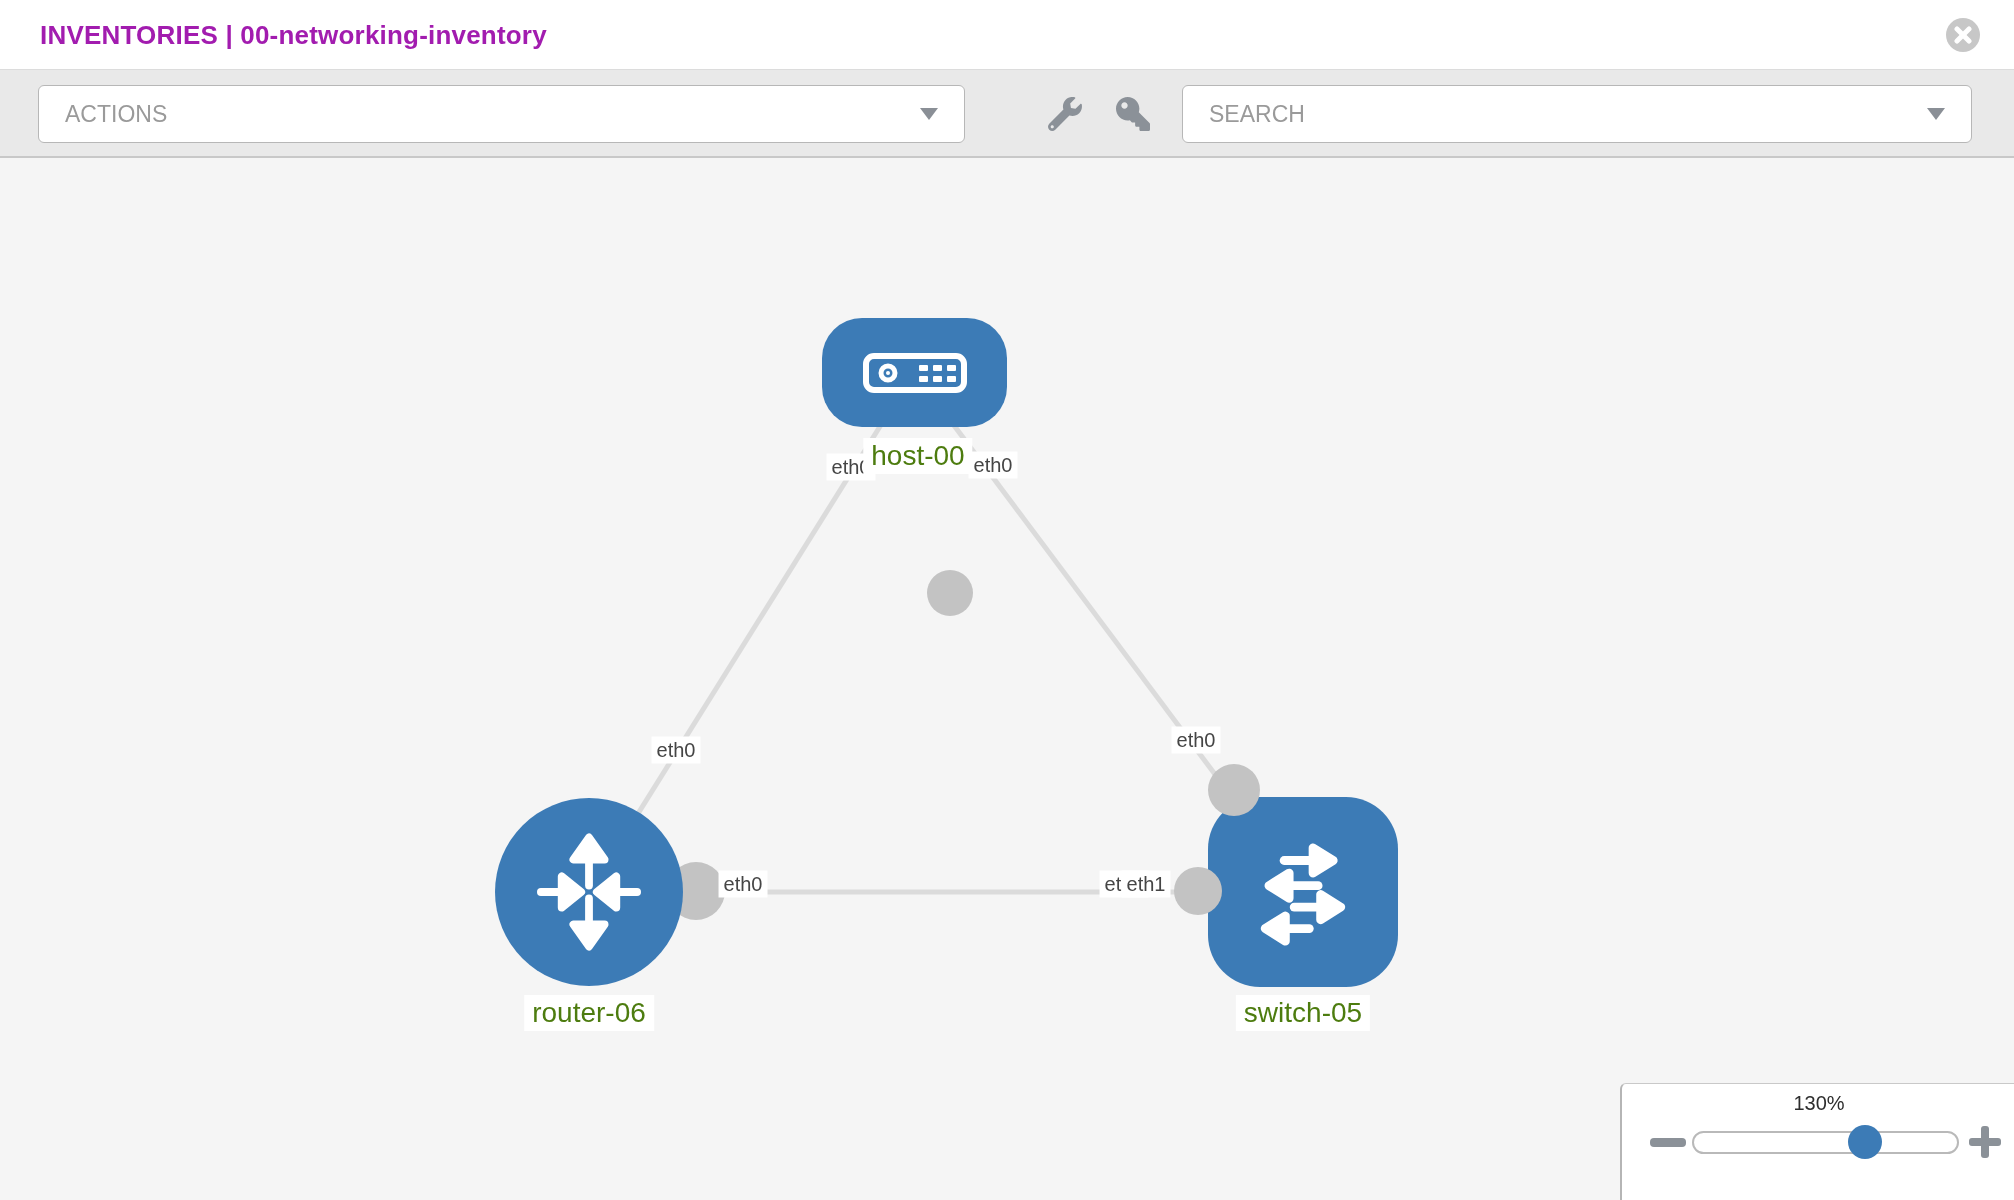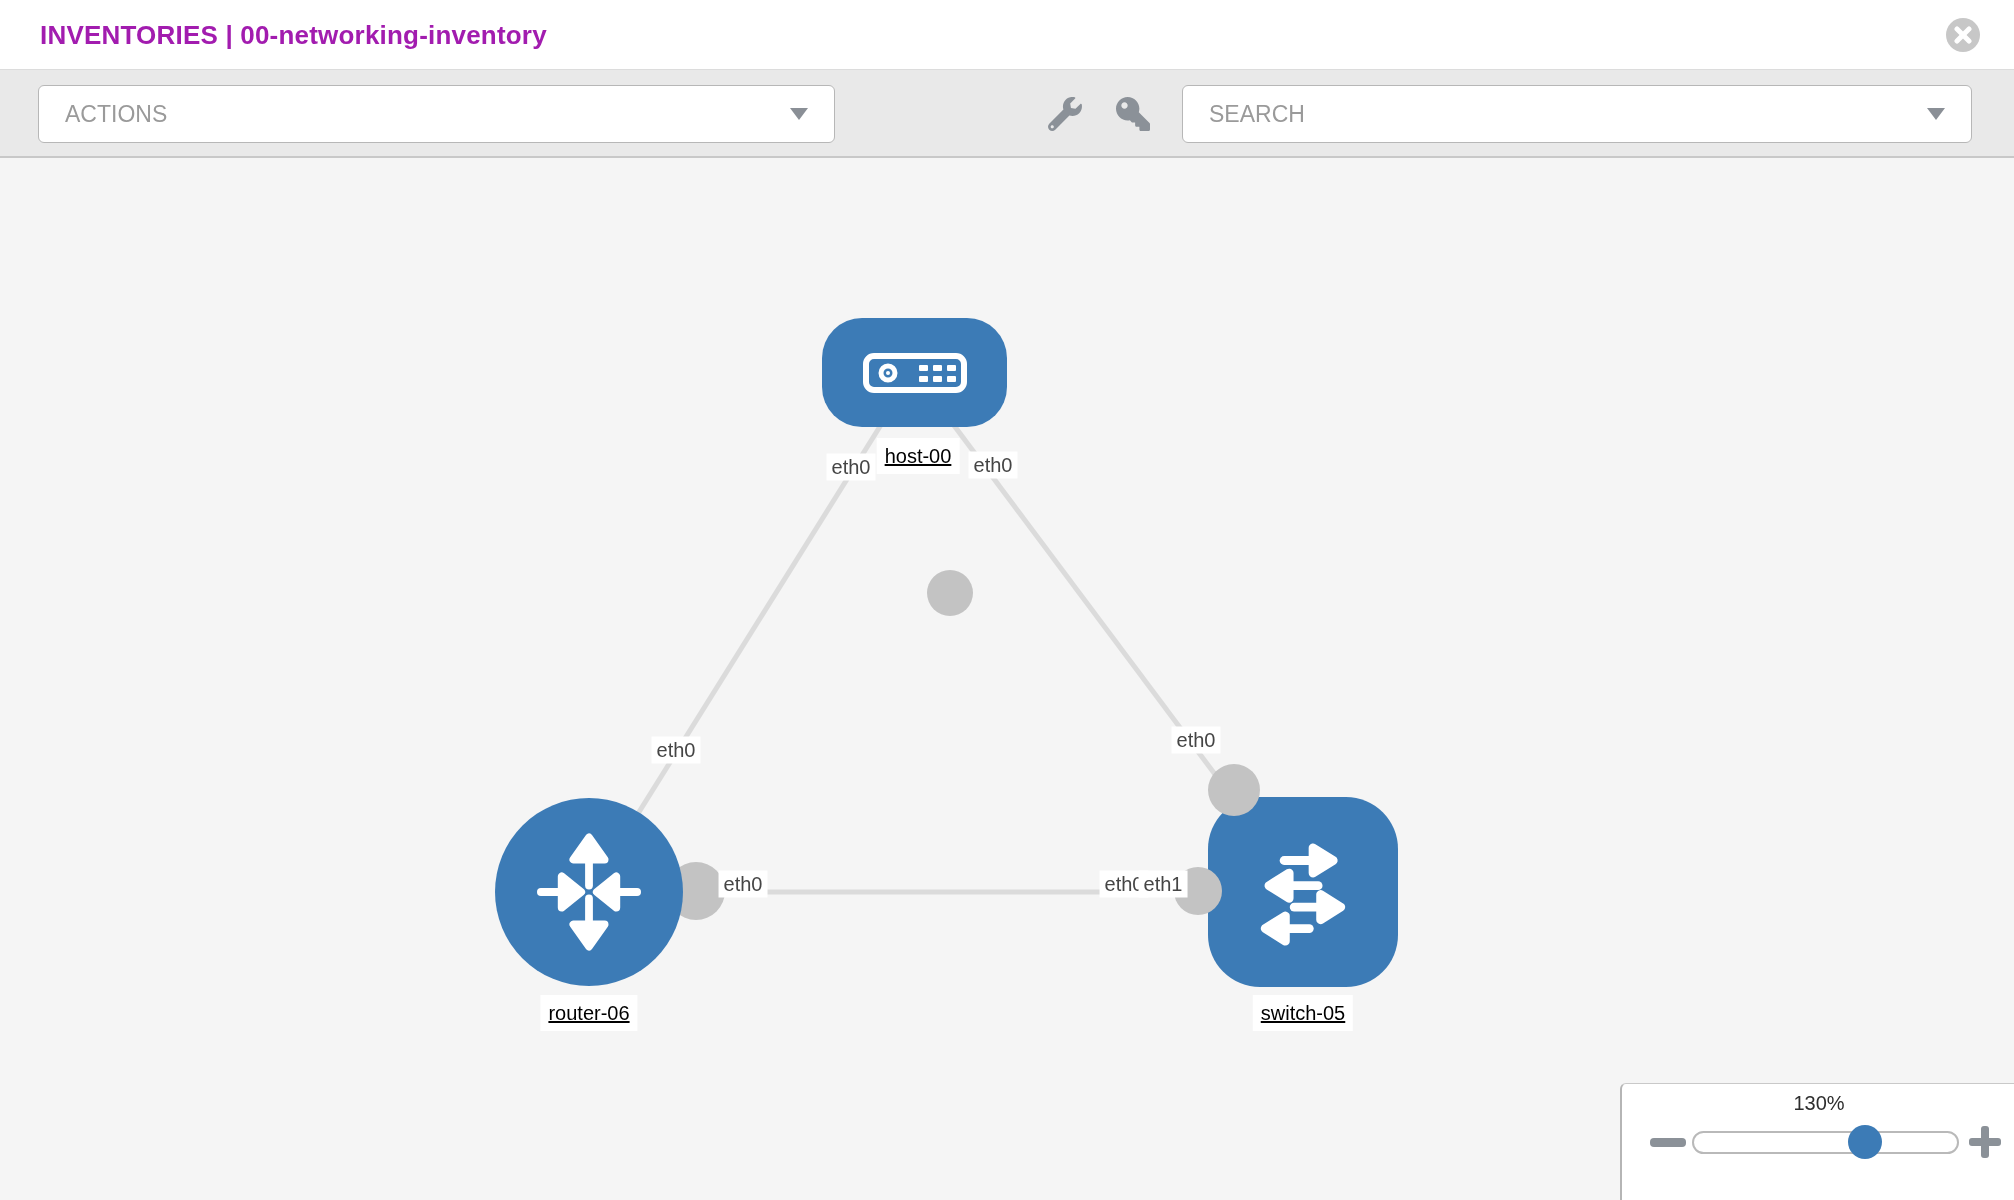--- a/index.html
+++ b/index.html
@@ -13,21 +13,21 @@
   .close-btn { position:absolute; right:34px; top:18px; width:34px; height:34px;
                border-radius:50%; background:#c7c7c7; cursor:pointer;
                display:flex; align-items:center; justify-content:center; }
 
   
   .toolbar { position:relative; height:88px; background:#e9e9e9; border-bottom:2px solid #c8c8c8; }
   .select-box { position:absolute; top:15px; height:58px; background:#fff;
                 border:1px solid #b7b7b7; border-radius:6px;
                 display:flex; align-items:center; justify-content:space-between;
                 padding:0 26px; font-size:23px; color:#9a9a9a; cursor:pointer; }
-  .select-actions { left:38px;  width:797px; }
+  .select-actions { left:38px;  width:927px; }
   .select-search  { left:1182px; width:790px; }
   .caret-down { width:0; height:0; border-left:9px solid transparent;
                 border-right:9px solid transparent; border-top:12px solid #8a8f96; }
   .tool-icon { position:absolute; top:27px; width:34px; height:34px; cursor:pointer; }
   .tool-icon svg { width:100%; height:100%; fill:#8b9198; }
   .icon-wrench { left:1048px; }
   .icon-key    { left:1116px; }
 
   
   .canvas { position:absolute; left:0; top:158px; width:2014px; height:1042px;
@@ -40,22 +40,22 @@
 
   .node { position:absolute; z-index:2; background:#3c7bb6; cursor:pointer;
           display:flex; align-items:center; justify-content:center; }
   .node-host   { left:822px; top:160px; width:185px; height:109px; border-radius:40px; }
   .node-router { left:495px; top:640px; width:188px; height:188px; border-radius:50%; }
   .node-switch { left:1208px; top:639px; width:190px; height:190px; border-radius:52px; }
 
   .chip { position:absolute; z-index:4; transform:translate(-50%,-50%);
           background:#fff; color:#454545; font-size:20px; line-height:25px;
           padding:1px 5px; white-space:nowrap; }
-  .chip-front { z-index:5;margin-left:17px; }
-  .node-label { z-index:4; font-size:20px; line-height:34px; color:#000000; padding:1px 8px;text-decoration:underline; }
+  .chip-front { z-index:5; }
+  .node-label { z-index:4; font-size:28px; line-height:34px; color:#4d7c0f; padding:1px 8px; }
 
   
   .zoom-panel { position:absolute; left:1620px; top:1083px; width:394px; height:148px;
                 background:#fff; border-top:1px solid #c9c9c9; border-left:2px solid #b5b5b5;
                 border-top-left-radius:6px; z-index:10; }
   .zoom-value { position:absolute; left:0; top:8px; width:394px; text-align:center;
                 font-size:20px; color:#2e2e2e; }
   .zoom-minus { position:absolute; left:28px; top:54px; width:36px; height:9px;
                 border-radius:4px; background:#8b9198; cursor:pointer; }
   .zoom-track { position:absolute; left:70px; top:47px; width:267px; height:23px;

